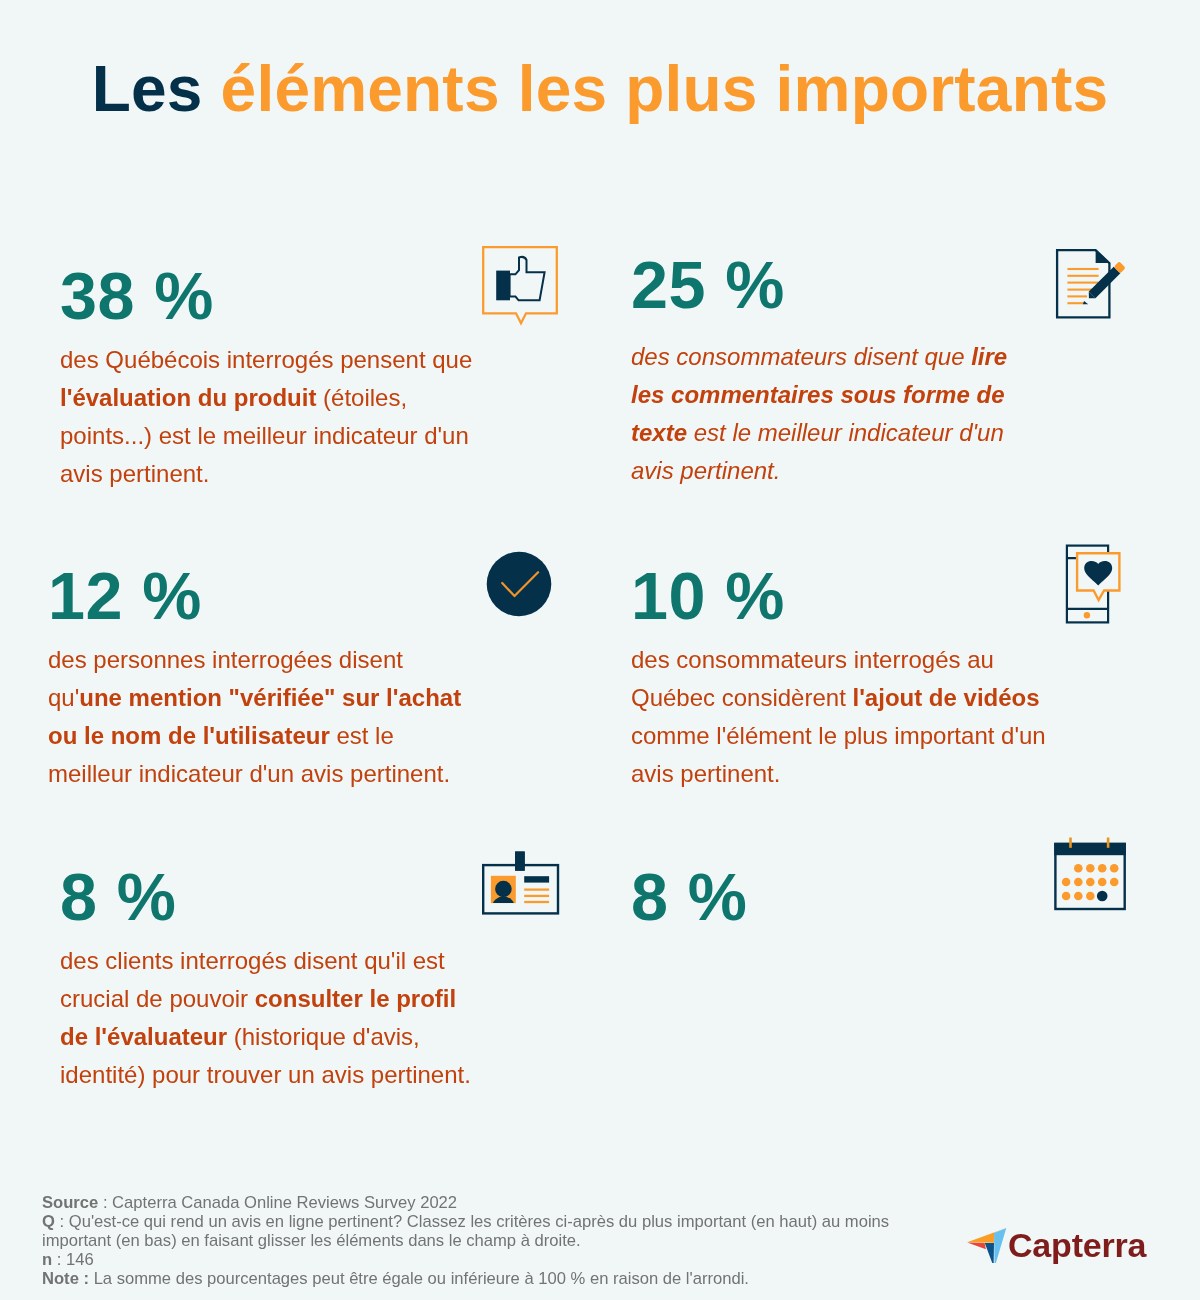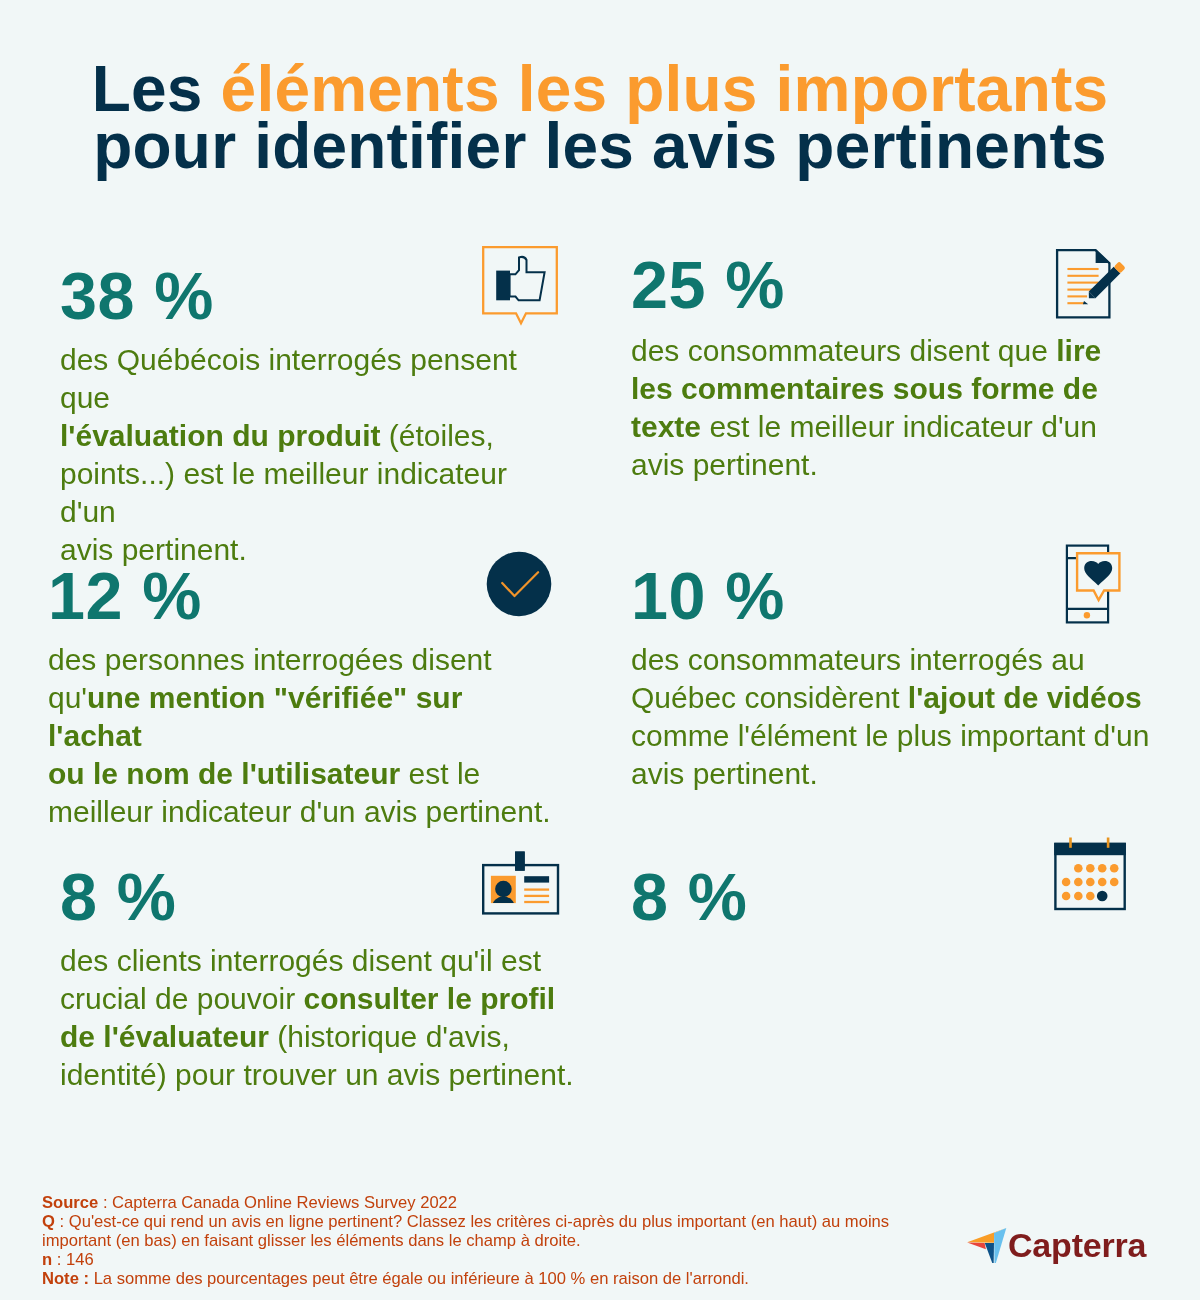--- a/index.html
+++ b/index.html
@@ -21,56 +21,55 @@
     font-size:64px; font-weight:700; line-height:57px;
     letter-spacing:0.2px;
     color:#04304a;
   }
   .title .hl { color:#fb9b2e; }
 
   
   .stat { position:absolute; }
   .pct { font-size:66.5px; font-weight:700; color:#0f766e; line-height:1;
          letter-spacing:0.6px; margin:0; }
-  .body { font-size:30px; line-height:38px; font-weight:400; color:#4d7c0f; margin:0; }
+  .body { font-size:24px; line-height:38px; font-weight:400; color:#c2410c; margin:0; }
   .body b { font-weight:700; }
 
   .icon { position:absolute; }
 
   
   .footer { position:absolute; left:42px; top:1192.5px; width:980px;
-            font-size:16.6px; line-height:19px; color:#c2410c; }
+            font-size:16.6px; line-height:19px; color:#737373; }
   .footer b { font-weight:700; }
   .logo { position:absolute; left:965.5px; top:1218.5px; }
   .logo-text { font-size:34px; font-weight:700; color:#7f1d1d; letter-spacing:-0.2px;
                line-height:1; position:absolute; left:42.5px; top:9.3px; white-space:nowrap; }
 </style>
 </head>
 <body>
 
 <h1 class="title">
   <span>Les </span><span class="hl">éléments les plus importants</span><br>
-  <span>pour identifier les avis pertinents</span>
 </h1>
 
 <div class="stat" style="left:60px; top:263px; width:510px;">
   <div class="pct">38 %</div>
   <div class="body" style="margin-top:11px;">des Québécois interrogés pensent que<br><b>l'évaluation du produit</b> (étoiles,<br>points...) est le meilleur indicateur d'un<br>avis pertinent.</div>
 </div>
 <div class="icon" style="left:480px; top:244px;">
   <svg width="84" height="84" viewBox="0 0 84 84">
     <path d="M3.2 3.2 H76.8 V69.3 H46.0 L41.0 79.2 L36.0 69.3 H3.2 Z" fill="none" stroke="#fb9b2e" stroke-width="2.3" stroke-linejoin="miter"></path>
     <path d="M29.6 30.3 L35.4 30.3 L39.0 26.2 L39.0 13.4 Q44.6 11.6 46.5 16.0 L46.5 28.3 L64.6 28.3 L59.6 56.2 L38.6 56.3 L35.5 52.6 L29.6 52.6 Z" fill="none" stroke="#04304a" stroke-width="2.0" stroke-linejoin="miter"></path>
     <rect x="16.2" y="26.6" width="13.8" height="29.7" fill="#04304a"></rect>
   </svg>
 </div>
 
 <div class="stat" style="left:631px; top:252px; width:510px;">
   <div class="pct">25 %</div>
-  <div class="body" style="margin-top:13px;">des consommateurs disent que <b>lire</b><br><b>les commentaires sous forme de</b><br><b>texte</b> est le meilleur indicateur d'un<br>avis pertinent.</div>
+  <div class="body" style="margin-top:19px;font-style:italic;">des consommateurs disent que <b>lire</b><br><b>les commentaires sous forme de</b><br><b>texte</b> est le meilleur indicateur d'un<br>avis pertinent.</div>
 </div>
 <div class="icon" style="left:1054px; top:247px;">
   <svg width="76" height="74" viewBox="0 0 76 74">
     <path d="M3.1 3.1 H41.6 L55.4 16.2 V70.4 H3.1 Z" fill="none" stroke="#04304a" stroke-width="2.3" stroke-linejoin="miter"></path>
     <path d="M41.6 2.4 L55.9 16.0 H41.6 Z" fill="#04304a"></path>
     <g stroke="#fb9b2e" stroke-width="2.1" stroke-linecap="butt">
       <line x1="13.4" y1="22.0" x2="44.6" y2="22.0"></line>
       <line x1="13.4" y1="28.8" x2="44.6" y2="28.8"></line>
       <line x1="13.4" y1="35.6" x2="44.6" y2="35.6"></line>
       <line x1="13.4" y1="42.6" x2="44.6" y2="42.6"></line>

